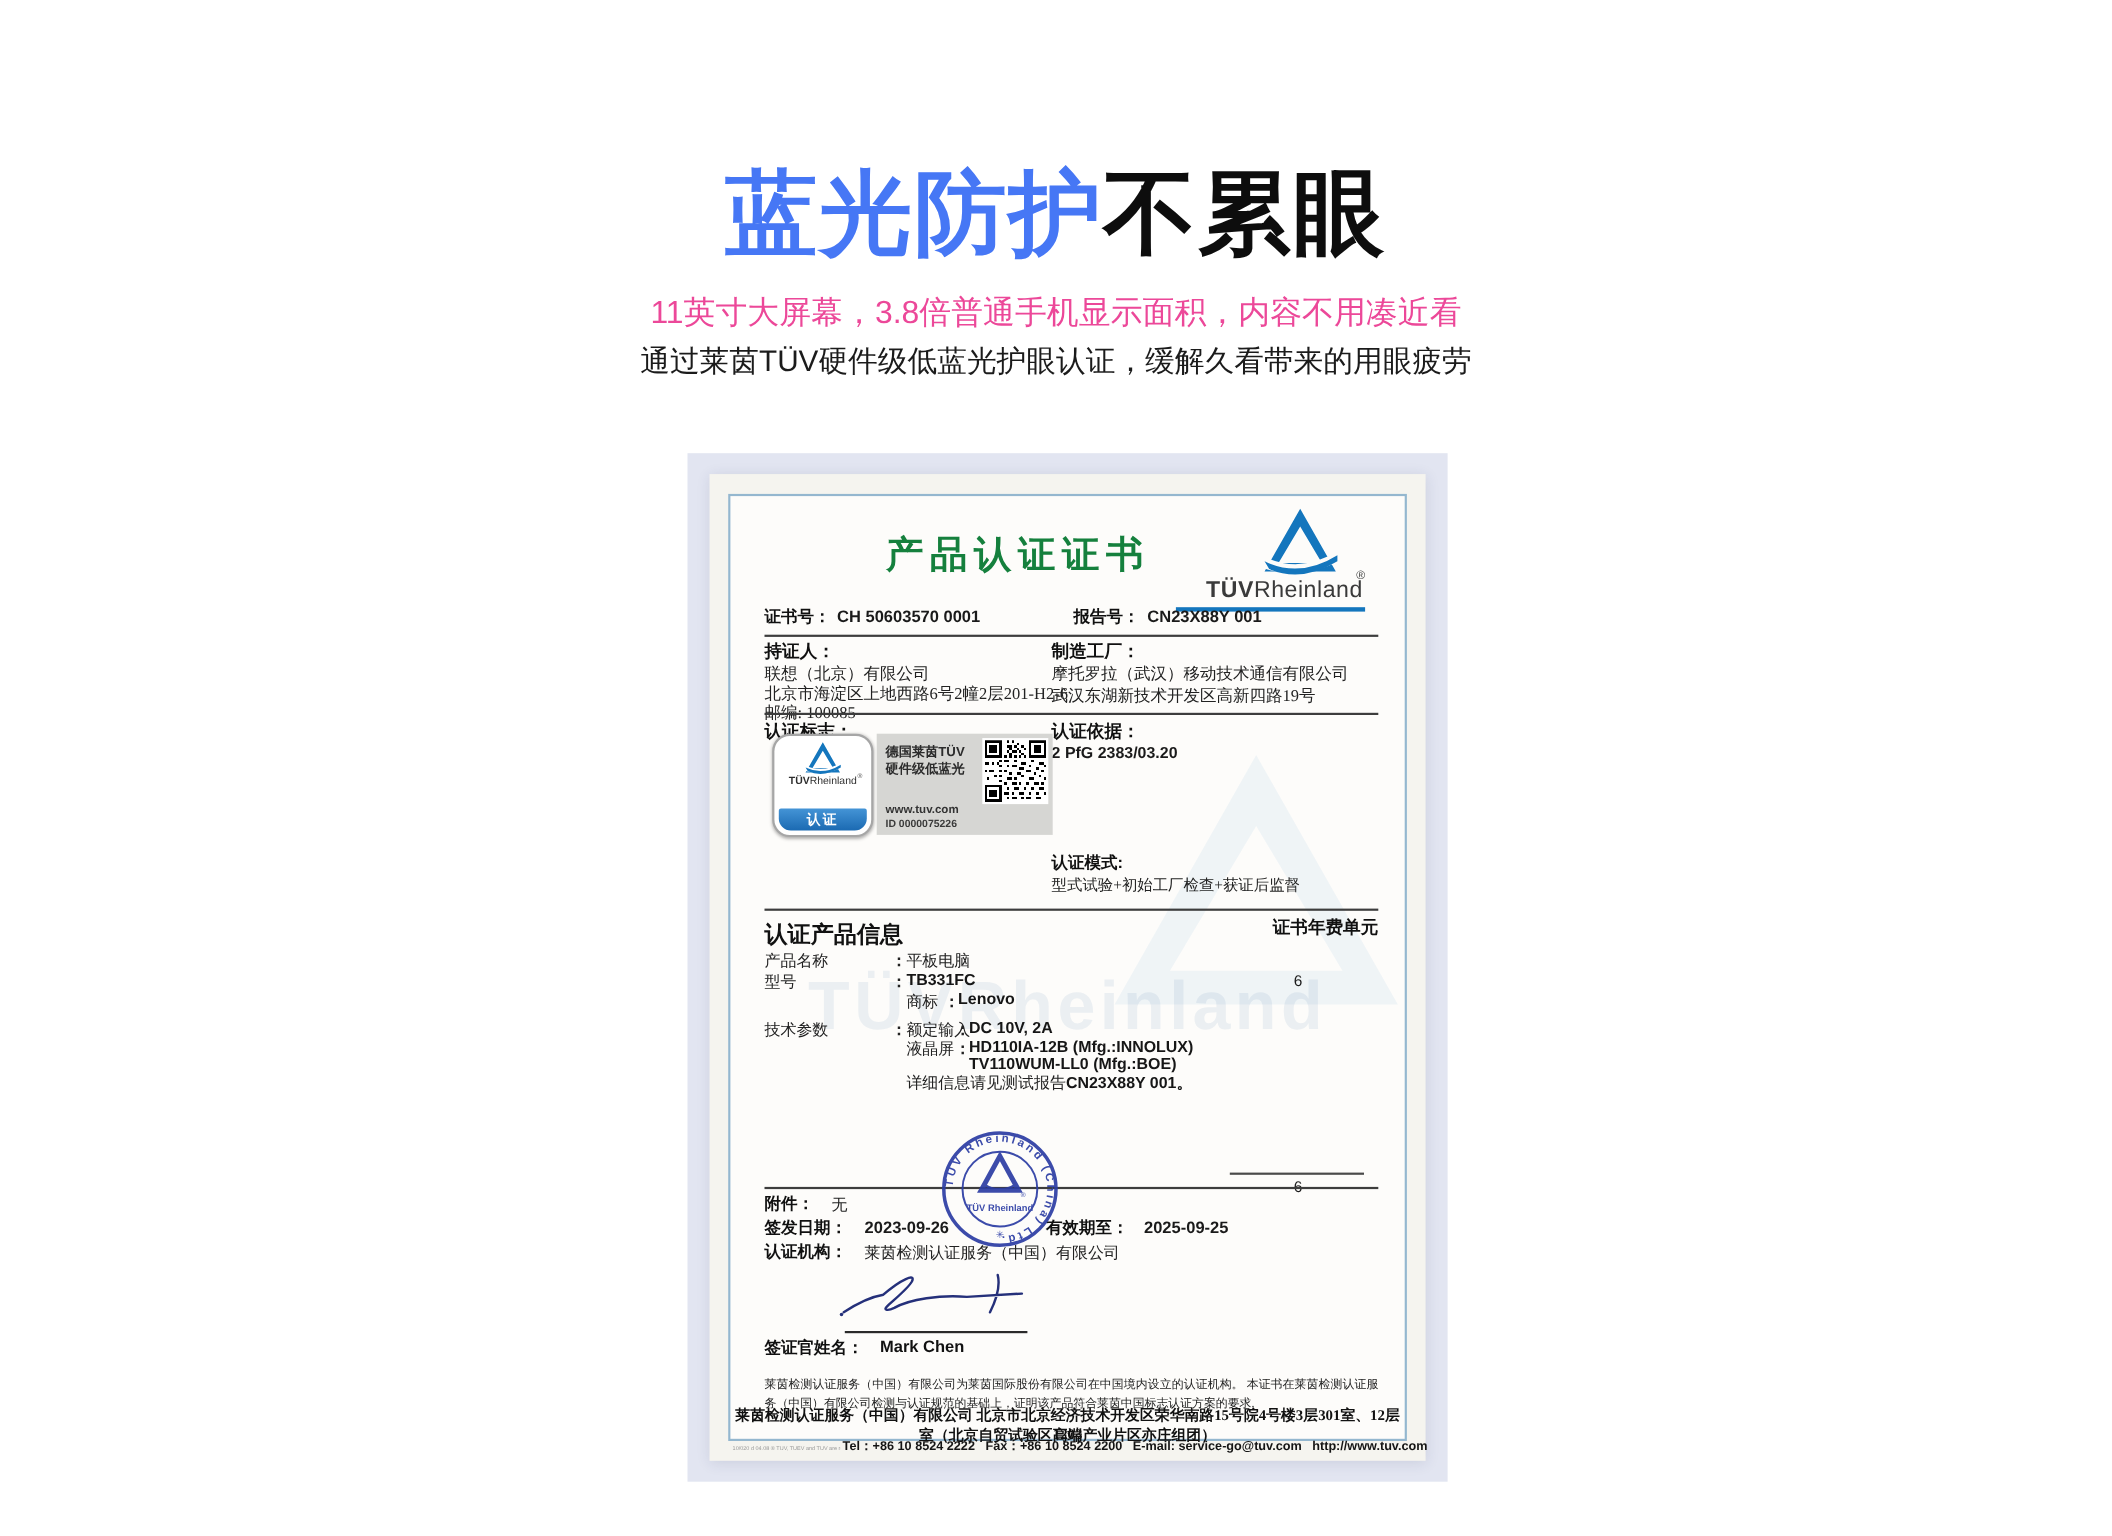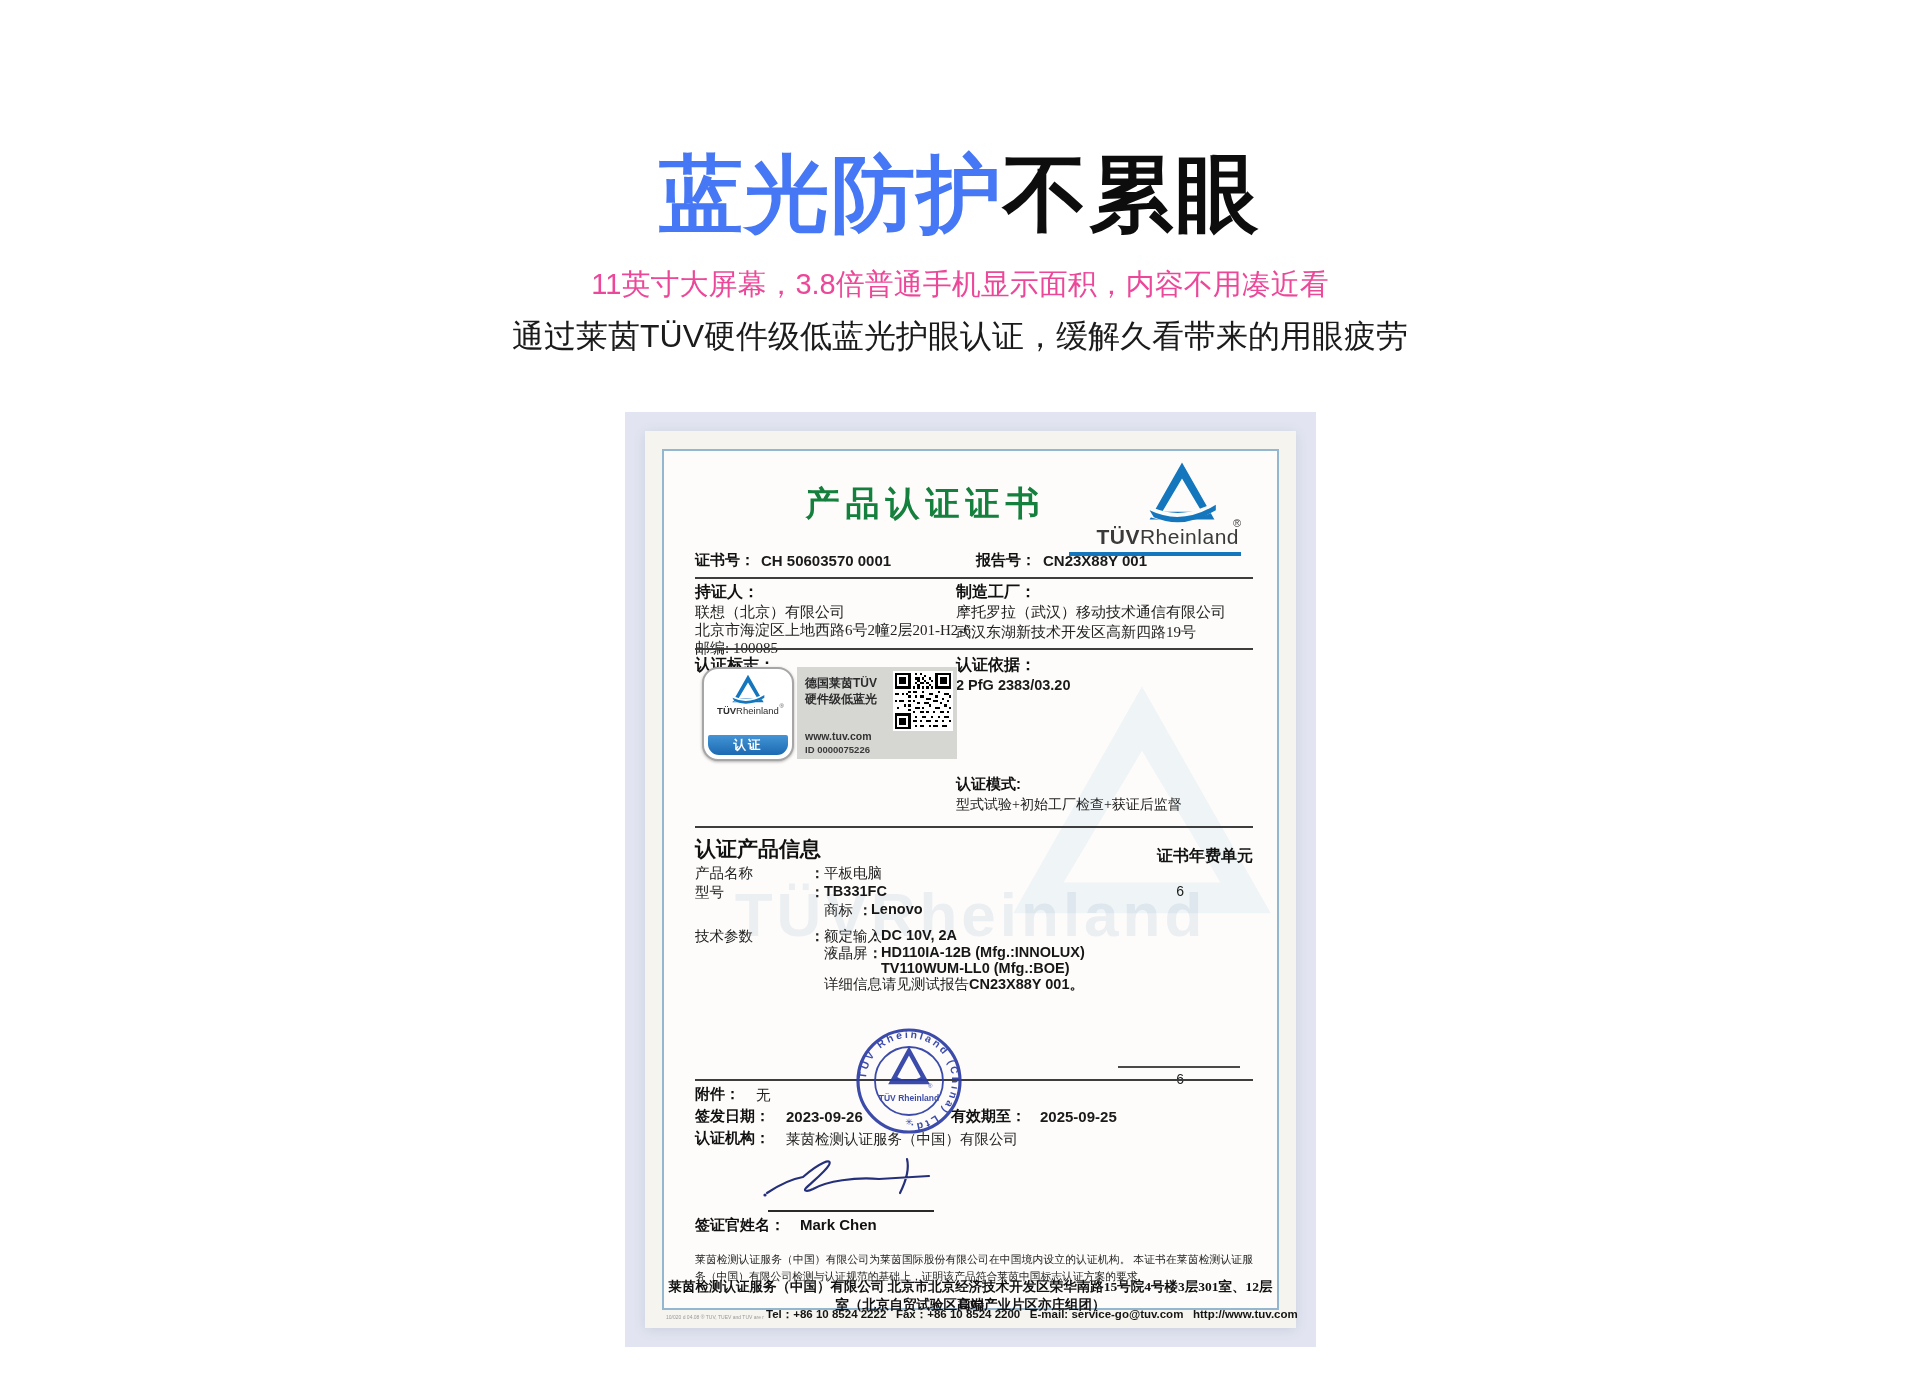--- a/index.html
+++ b/index.html
@@ -5,21 +5,21 @@
   html,body{margin:0;padding:0;background:#fff;}
   #canvas{position:relative;width:1920px;height:1396px;background:#ffffff;overflow:hidden;
           font-family:"Liberation Sans",sans-serif;color:#111;}
   .abs{position:absolute;}
 
   
   .hero-title{position:absolute;left:0;right:0;top:82px;text-align:center;
               font-size:84px;font-weight:700;letter-spacing:2px;color:#0d0d0d;}
   .hero-title .hl{color:#4677F5;}
   .hero-sub1{position:absolute;left:0;right:0;top:236px;text-align:center;font-size:29px;color:#ec4899;}
-  .hero-sub2{position:absolute;left:0;right:0;top:283px;text-align:center;font-size:32px;color:#1b1b1b;}
+  .hero-sub2{position:absolute;left:0;right:0;top:283px;text-align:center;font-size:27px;color:#1b1b1b;}
 
   
   .cert-frame{position:absolute;left:625px;top:412px;width:691px;height:935px;background:#e2e5f1;}
   .cert-paper{position:absolute;left:20px;top:19px;width:651px;height:897px;background:#f5f4ef;
               box-shadow:0 2px 12px rgba(40,50,90,.12);}
   .cert-border{position:absolute;left:17px;top:18px;width:613px;height:857px;
                border:2px solid #94b7cf;background:#fdfcfa;}
 
   .serif{font-family:"Liberation Serif",serif;}
   .rule{position:absolute;left:31px;right:24px;height:1.5px;background:#3d3d3d;}
@@ -69,21 +69,21 @@
                    line-height:20px;letter-spacing:2px;}
   .mark-panel{position:relative;width:160px;height:92px;margin-left:3px;background:#d6d6d3;}
   .mp1{position:absolute;left:8px;top:8px;font-size:12px;font-weight:700;color:#2c2c2c;}
   .mp2{position:absolute;left:8px;top:24px;font-size:12px;font-weight:700;color:#2c2c2c;}
   .mp-qr{position:absolute;right:4px;top:4px;width:60px;height:60px;background:#fff;padding:2px;box-sizing:border-box;}
   .mp-site{position:absolute;left:8px;bottom:17px;font-size:10.5px;font-weight:700;color:#333;}
   .mp-id{position:absolute;left:8px;bottom:4px;font-size:9.5px;font-weight:600;color:#3a3a3a;}
 
   
   .info-hdr{left:31px;top:384px;font-size:21px;font-weight:700;}
-  .fee-hdr{right:24px;top:395px;font-size:16px;font-weight:700;}
+  .fee-hdr{right:24px;top:382px;font-size:16px;font-weight:700;}
   .pv{font-size:14.5px;color:#222;}
   .pvb{font-size:14.5px;font-weight:600;color:#161616;}
   .colon{font-size:14.5px;font-weight:700;color:#222;}
   .fee-col{left:470px;width:50px;text-align:right;font-size:14px;color:#1a1a1a;}
 
   .r-name{top:413px;} .r-model{top:432px;} .r-brand{top:450px;}
   .r-input{top:476px;} .r-lcd{top:493px;} .r-lcd2{top:509px;} .r-note{top:524px;}
   .cl{left:31px;} .cc{left:146px;} .cv{left:160px;} .c2c{left:204px;} .c2v{left:217px;}
   .brand-c{left:194px;} .brand-v{left:207px;}
 

